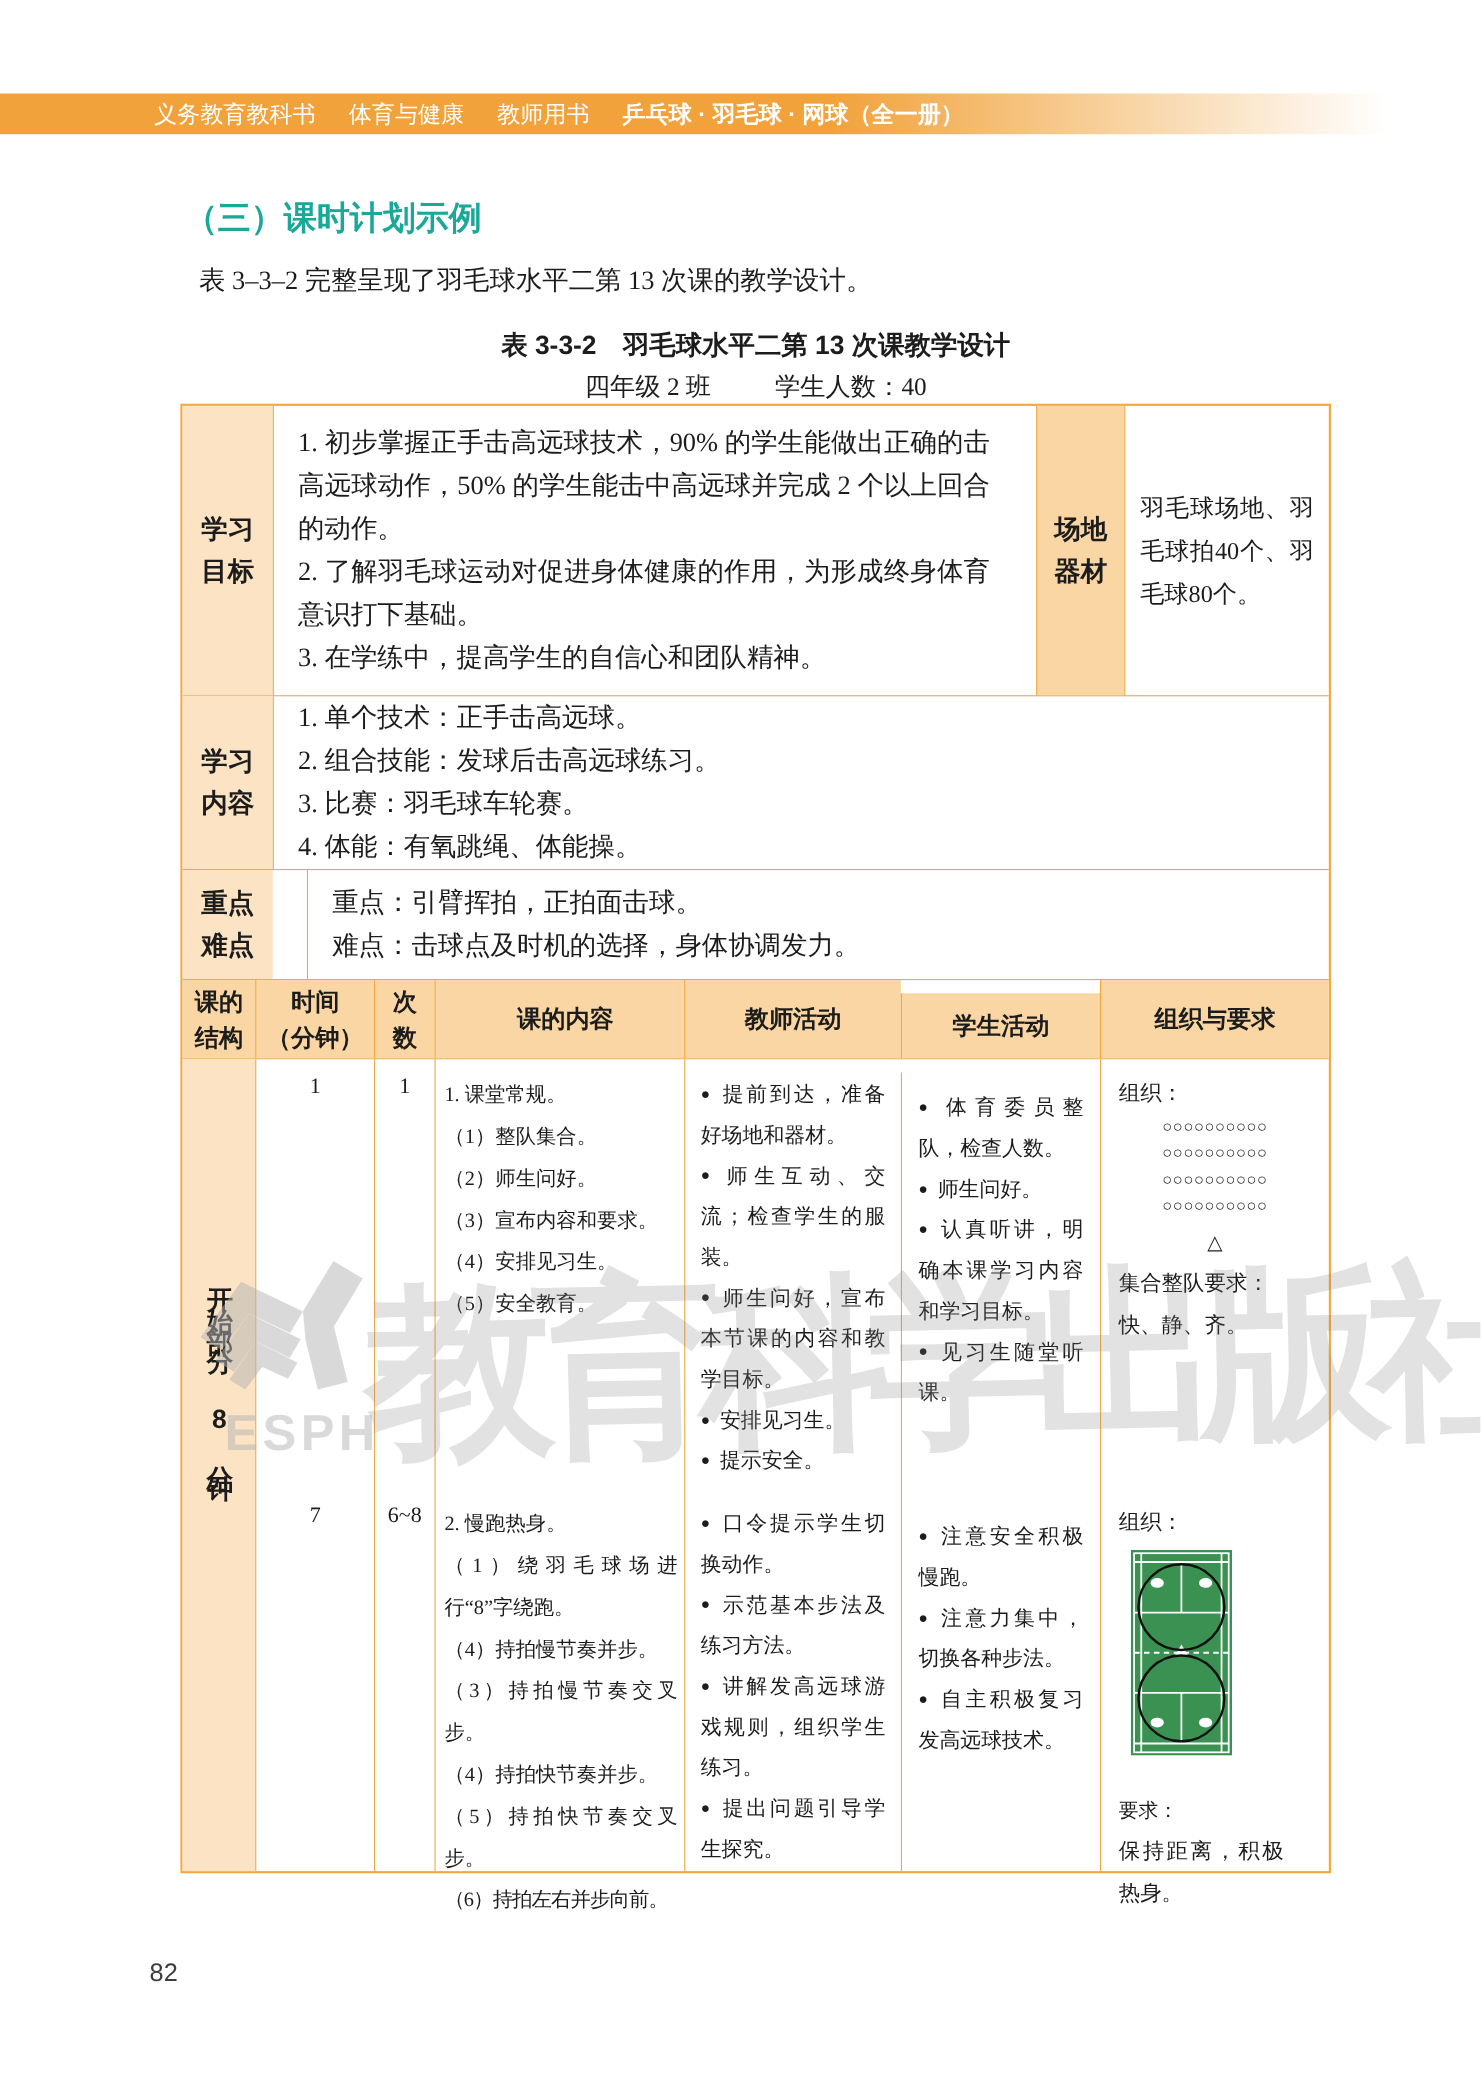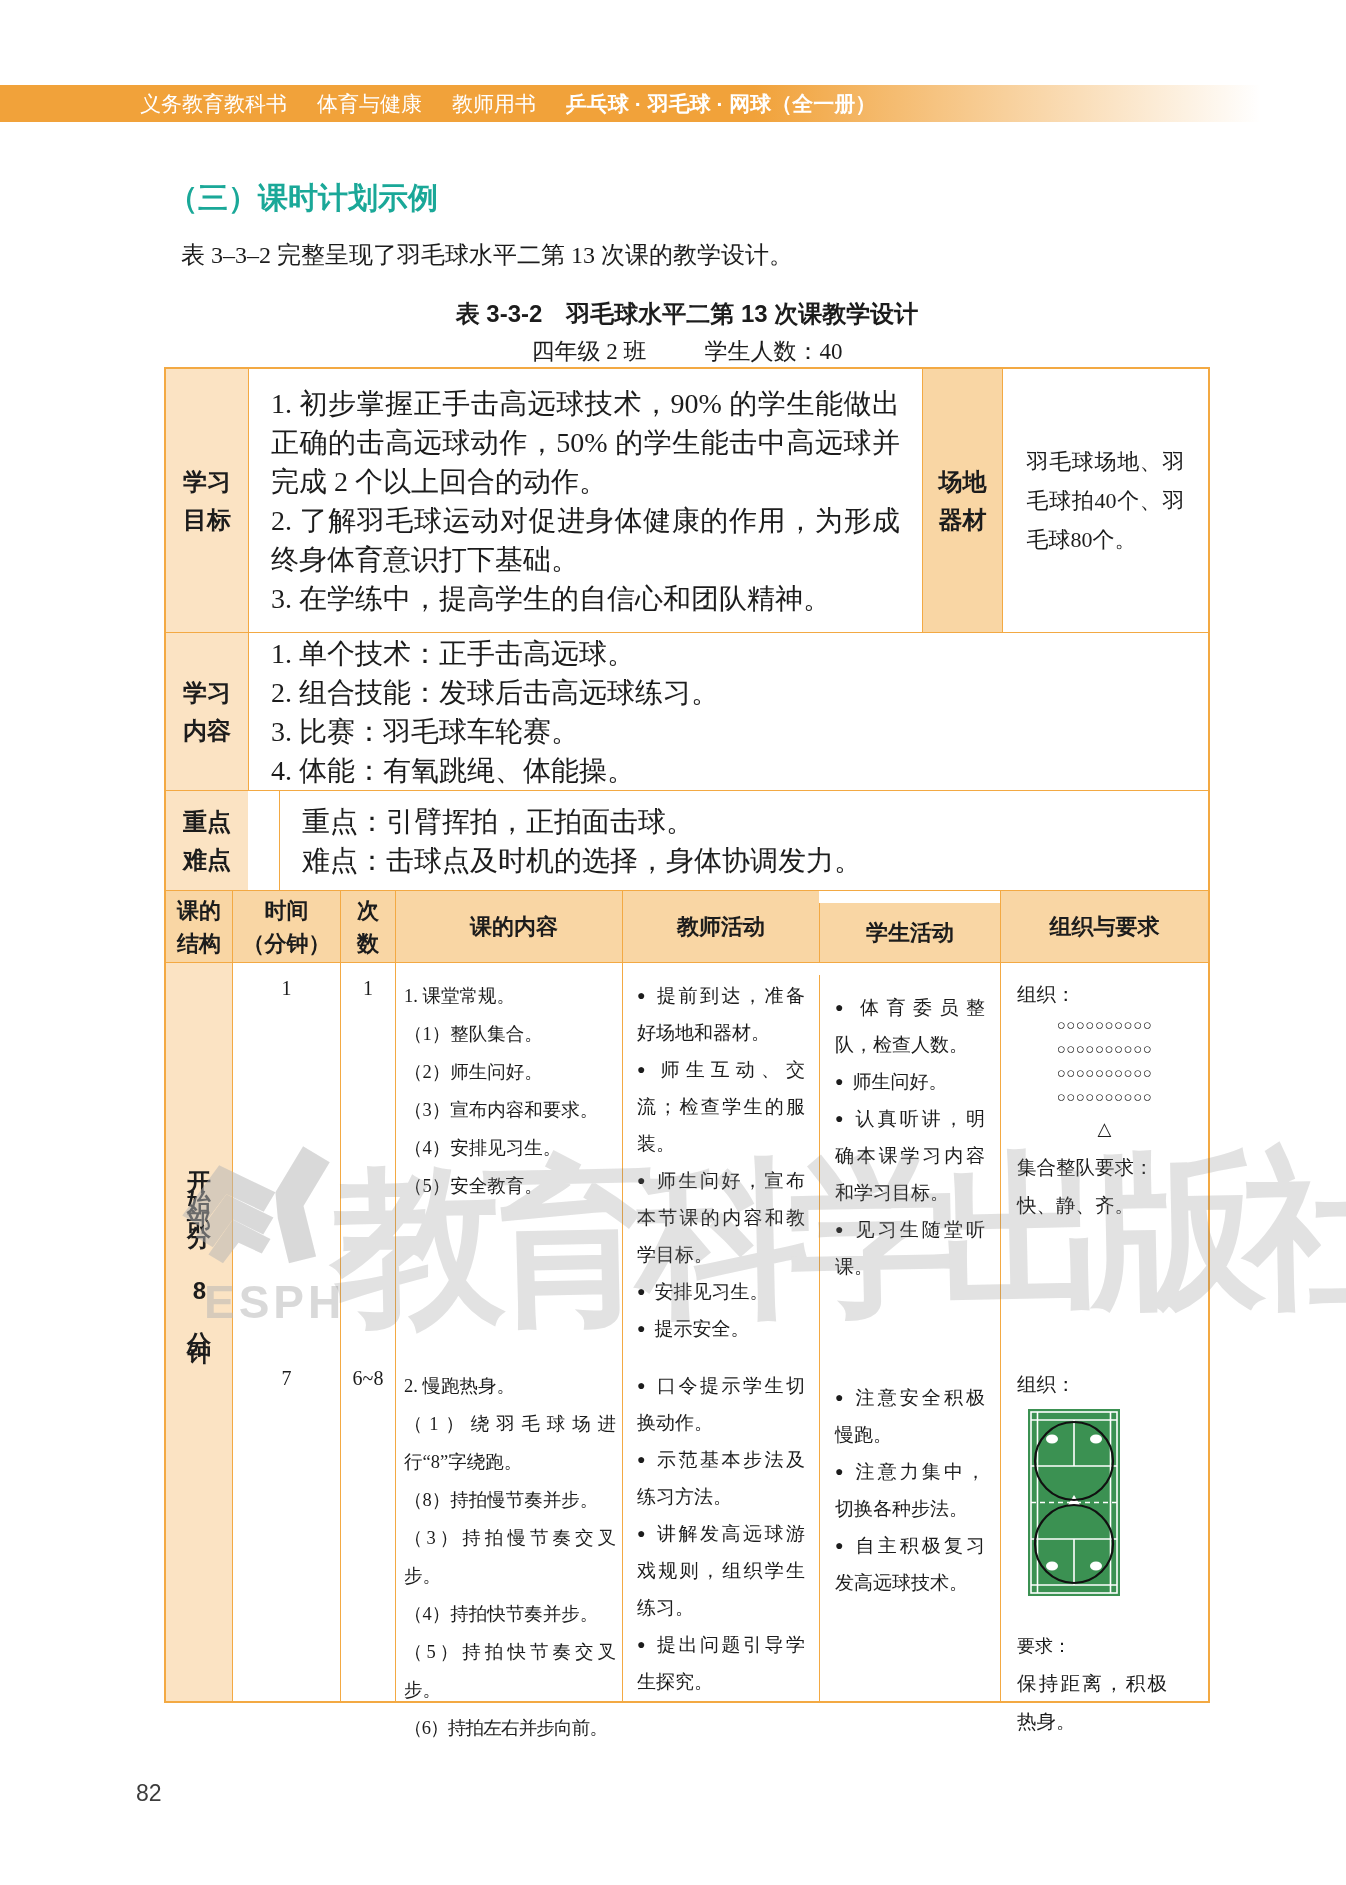--- a/index.html
+++ b/index.html
@@ -43,24 +43,24 @@
   .r-content{height:158px;}
   .r-focus{height:100px;gap:31px;}
   .r-head{height:72px;}
   .r-body{height:739px;}
 
   .lab{flex:0 0 82px;display:flex;align-items:center;justify-content:center;background:var(--labbg);
     font-family:"Liberation Sans","DejaVu Sans",sans-serif;font-weight:600;font-size:24px;
     text-align:center;white-space:pre-line;line-height:1.55;}
   .elab{flex:0 0 80px;display:flex;align-items:center;justify-content:center;background:var(--hdbg);
     font-family:"Liberation Sans","DejaVu Sans",sans-serif;font-weight:600;font-size:24px;
-    text-align:center;white-space:pre-line;line-height:1.55;}
+    text-align:center;white-space:pre-line;line-height:1.55;margin-left:20px;}
   .goal{flex:0 0 674px;}
   .info-content{display:flex;align-items:center;padding:8px 22px;}
-  .info-content .lines{width:100%;font-size:28px;line-height:39px;text-align:justify;text-justify:inter-ideograph;}
+  .info-content .lines{width:100%;font-size:24px;line-height:39px;text-align:justify;text-justify:inter-ideograph;}
   .grow{flex:1 1 auto;}
   .equip{flex:1 1 auto;display:flex;align-items:center;}
   .equip .lines{width:158px;margin:16px auto;font-size:22px;line-height:39px;text-align:justify;text-justify:inter-ideograph;}
 
   .hcell{background:var(--hdbg);display:flex;align-items:center;justify-content:center;
     font-family:"Liberation Sans","DejaVu Sans",sans-serif;font-weight:600;font-size:22px;
     white-space:pre-line;text-align:center;line-height:1.5;}
   .c1{flex:0 0 66px;}
   .c2{flex:0 0 108px;}
   .c3{flex:0 0 55px;}
@@ -203,21 +203,21 @@
           <div>1. 课堂常规。</div>
           <div>（1）整队集合。</div>
           <div>（2）师生问好。</div>
           <div>（3）宣布内容和要求。</div>
           <div>（4）安排见习生。</div>
           <div>（5）安全教育。</div>
         </div>
         <div class="blockB pad4 txtblock">
           <div>2. 慢跑热身。</div>
           <div>（1）绕羽毛球场进行“8”字绕跑。</div>
-          <div>（8）持拍慢节奏并步。</div>
+          <div>（4）持拍慢节奏并步。</div>
           <div>（3）持拍慢节奏交叉步。</div>
           <div>（4）持拍快节奏并步。</div>
           <div>（5）持拍快节奏交叉步。</div>
           <div class="tight">（6）持拍左右并步向前。</div>
         </div>
       </div>
 
       <div class="cell bcell c5">
         <div class="blockA pad5">
           <div class="li"><span class="blt">●</span><span>提前到达，准备好场地和器材。</span></div>

